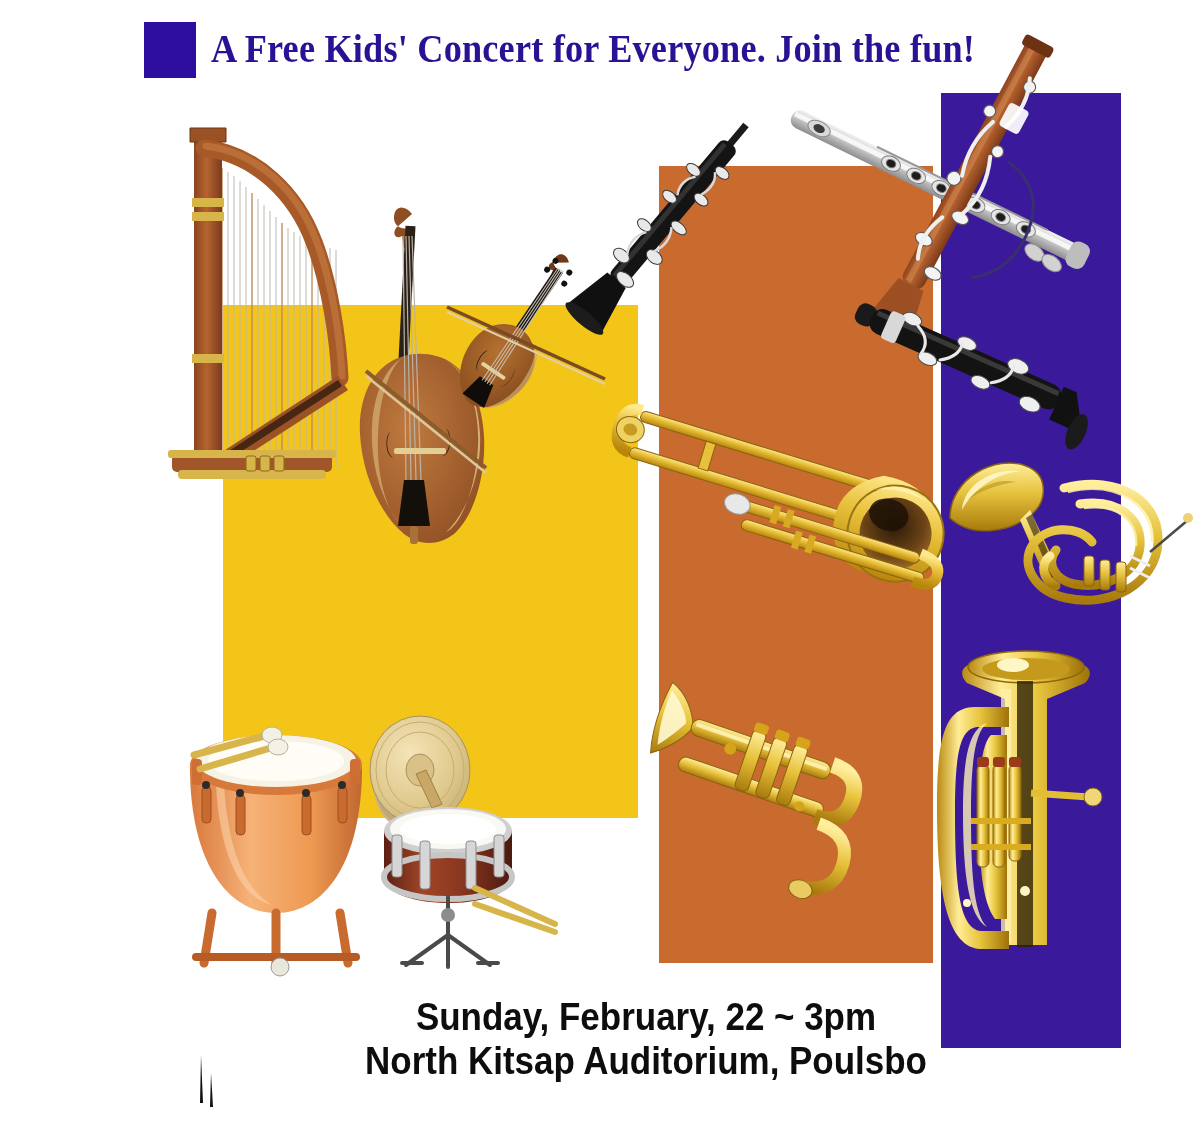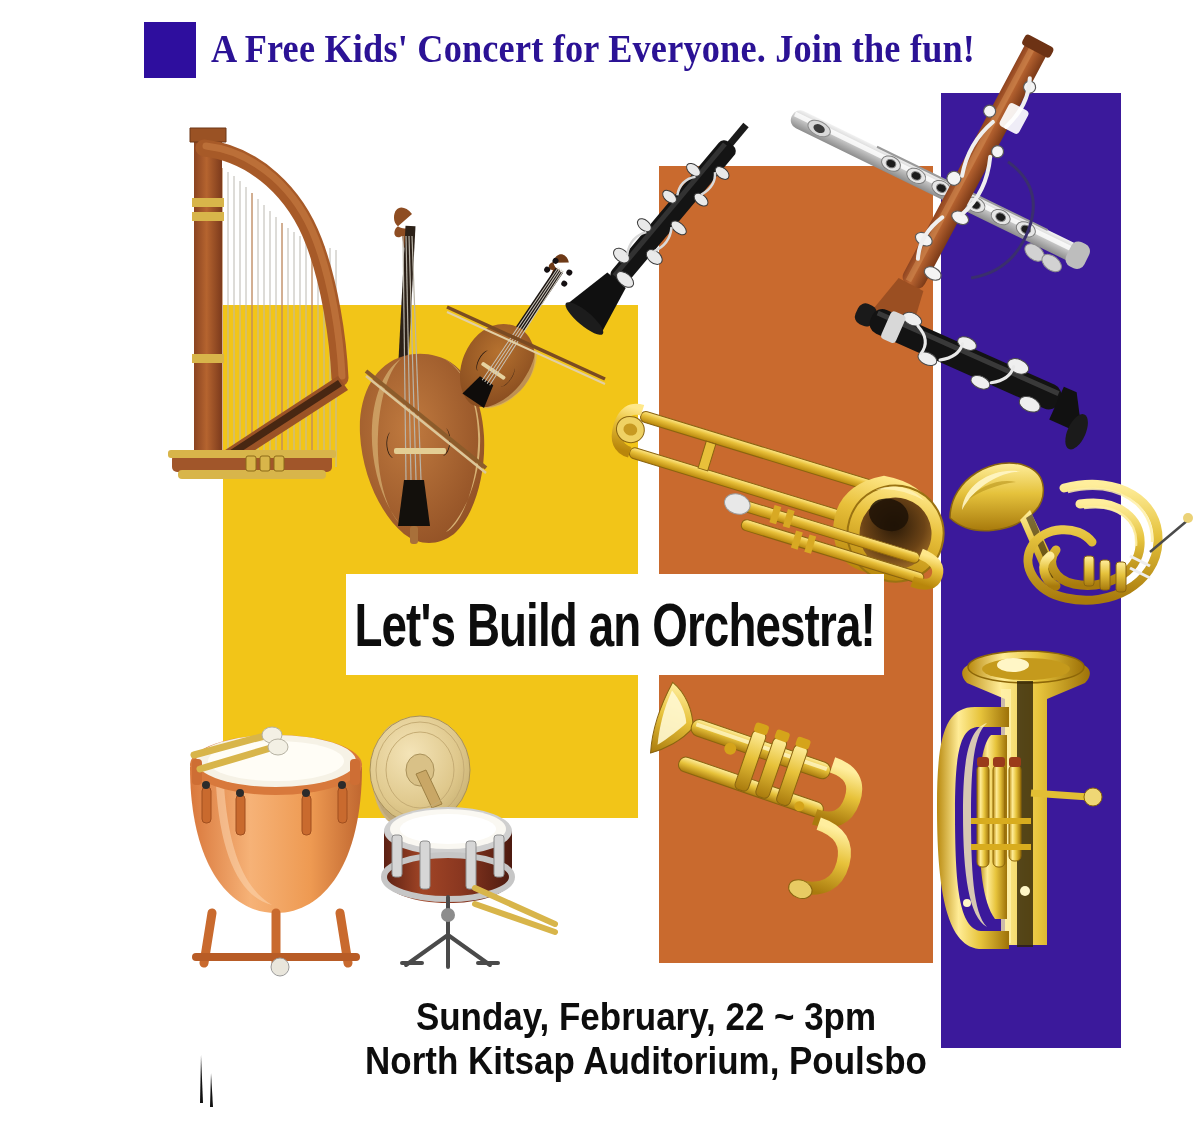--- a/index.html
+++ b/index.html
@@ -596,22 +596,19 @@
       <line x1="4" y1="8" x2="84" y2="44" stroke="#D8B54A" stroke-width="6" stroke-linecap="round"></line>
       <line x1="4" y1="24" x2="84" y2="52" stroke="#D8B54A" stroke-width="6" stroke-linecap="round"></line>
     </svg>
   </div>
 
   <svg id="stick-marks" viewBox="0 0 24 66">
     <path d="M7 0 L9 48 L6 48 Z" fill="#111"></path>
     <path d="M17 18 L19 52 L16 52 Z" fill="#111"></path>
   </svg>
 
-  <div id="title-band">
-    <span id="main-title">Let's Build an Orchestra!</span>
-  </div>
 
   <div id="footer">
     <span class="l1">Sunday, February, 22 ~ 3pm</span>
     <span class="l2">North Kitsap Auditorium, Poulsbo</span>
   </div>
 
 </div>
 
 </body></html>

